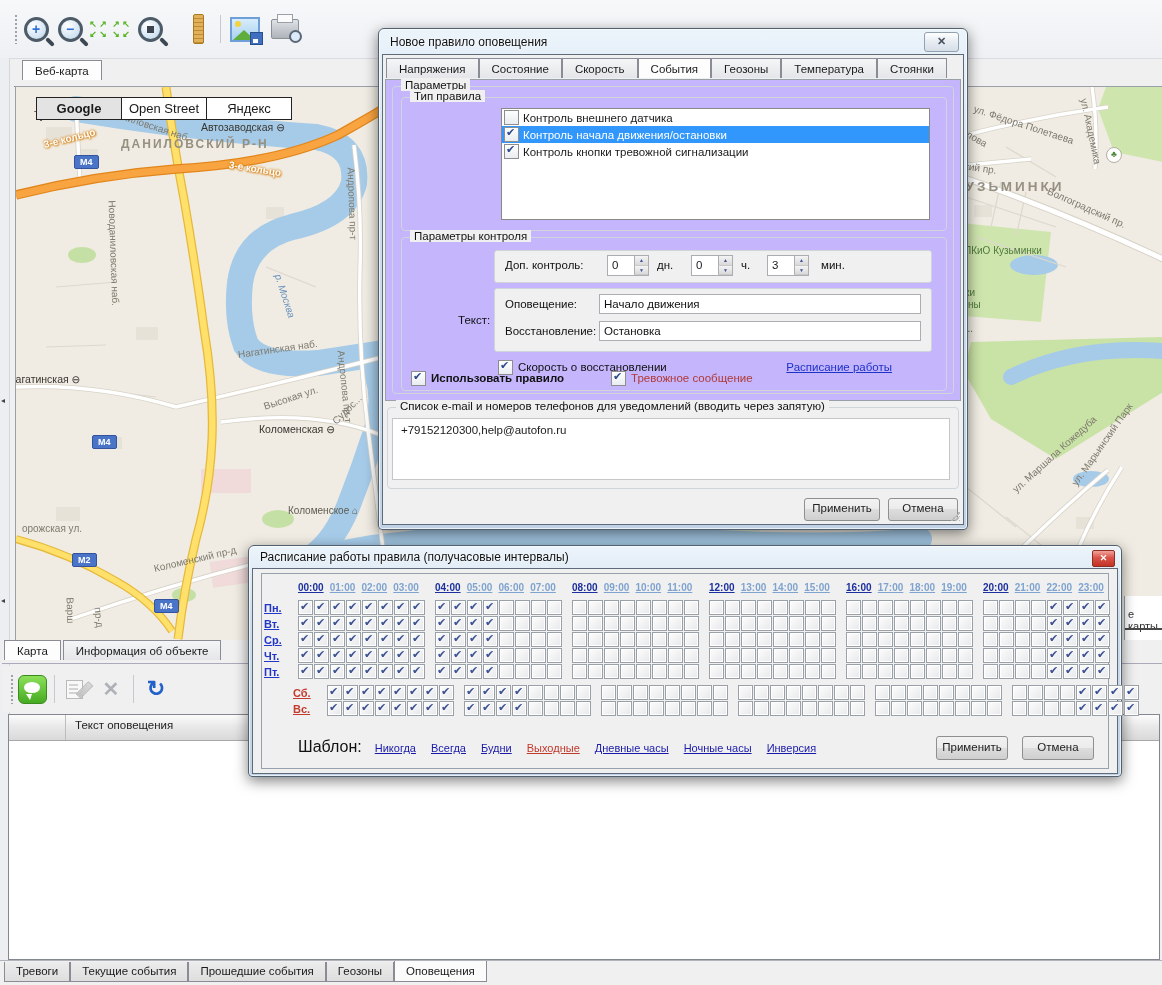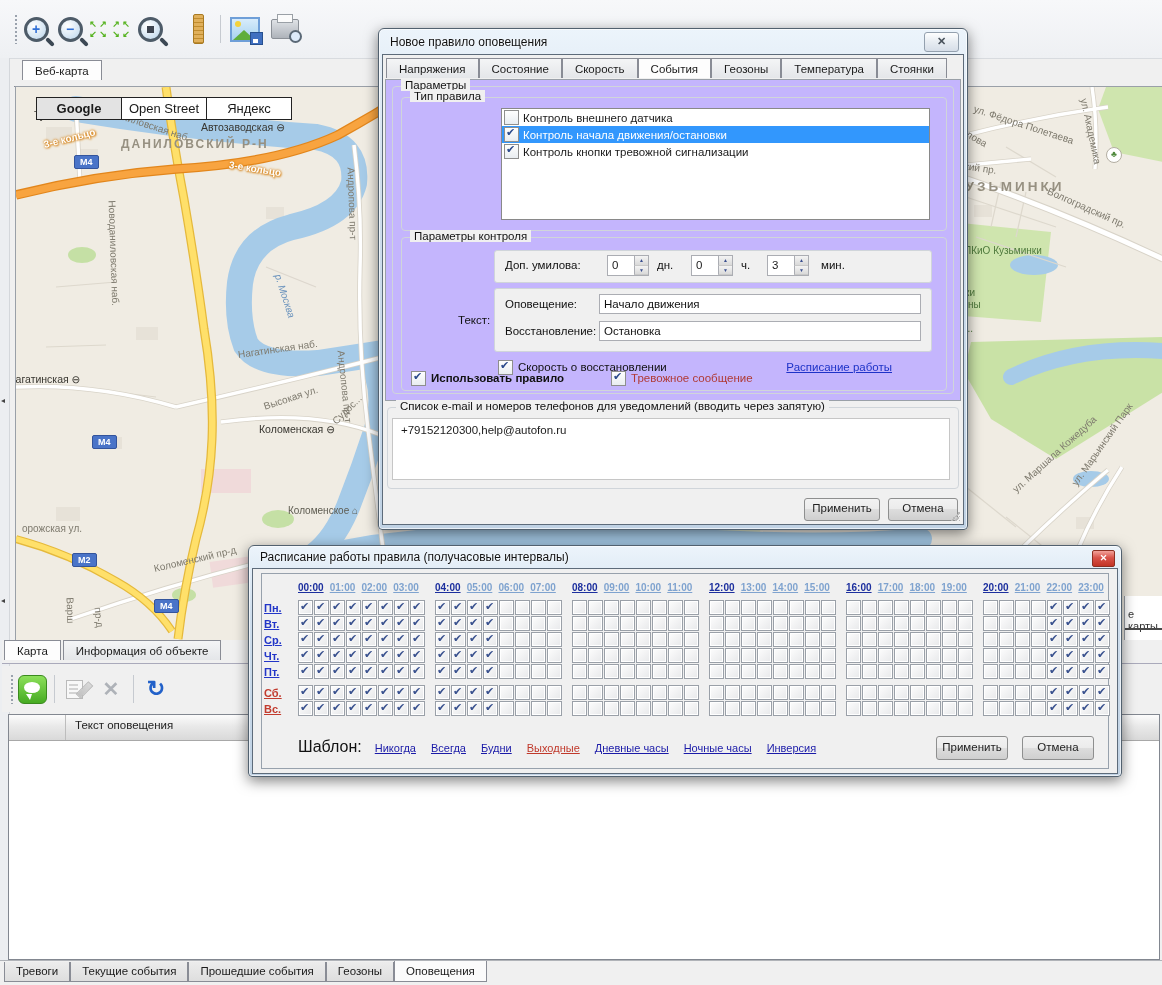--- a/index.html
+++ b/index.html
@@ -124,21 +124,21 @@
   #sched-box{position:absolute;left:8px;top:4px;width:848px;height:196px;border:1px solid #97a1ac;background:#f0f0f0;box-sizing:border-box;}
   #sched-hours{position:absolute;left:36px;top:8px;display:flex;}
   .hgrp{width:127px;margin-right:10px;display:flex;}
   .hlink{flex:1;font-size:10px;color:#7fa3cf;text-decoration:underline;font-weight:bold;white-space:nowrap;}
   .hlink.major{color:#1c2f9e;}
   #sched-rows{position:absolute;left:2px;top:26px;}
   .srow{display:flex;align-items:center;margin-bottom:1px;}
   .srow.gap{margin-top:6px;}
   .dlink{width:26px;margin-right:8px;text-align:left;font-size:11px;font-weight:bold;text-decoration:underline;}
   .dlink.wd{color:#2236c8;}
-  .dlink.we{color:#c23b2e;}
+  .dlink.we{color:#c23b2e;margin-left:29px;}
   .cgrp{width:127px;margin-right:10px;display:flex;}
   .scell{width:13px;height:13px;border:1px solid #9aa0a8;margin-right:1px;position:relative;
          background:linear-gradient(135deg,#fdfdfd,#e7e8ea);box-shadow:inset 0 0 0 1px #fff;}
   .scell:last-child{margin-right:0;}
   .scell.on::after{content:"✔";position:absolute;left:1px;top:-1px;font-size:11px;color:#39518e;}
   .tpl{font-size:11px;text-decoration:underline;margin-right:15px;}
   .tpl.blue{color:#1a1aa8;}
   .tpl.red{color:#c0392b;}
 </style>
 </head>
@@ -396,21 +396,21 @@
                 <span class="cb on"></span>
                 <span>Контроль кнопки тревожной сигнализации</span>
               </div>
             </div>
         </div>
 
         <div class="grpbox" style="left:8px;top:150px;width:544px;height:152px;">
           <span class="grplbl">Параметры контроля</span>
 
           <div class="innerbox" style="left:92px;top:12px;width:436px;height:31px;">
-            <span class="tlabel" style="left:10px;top:8px;">Доп. умилова:</span>
+            <span class="tlabel" style="left:10px;top:8px;">Доп. контроль:</span>
             <span class="spin" style="left:112px;top:4px;">
               <span class="val">0</span>
               <span class="btns">
                   <span class="sb">▲</span>
                   <span class="sb">▼</span>
                 </span>
             </span>
             <span class="tlabel" style="left:162px;top:8px;">дн.</span>
             <span class="spin" style="left:196px;top:4px;">
               <span class="val">0</span>

